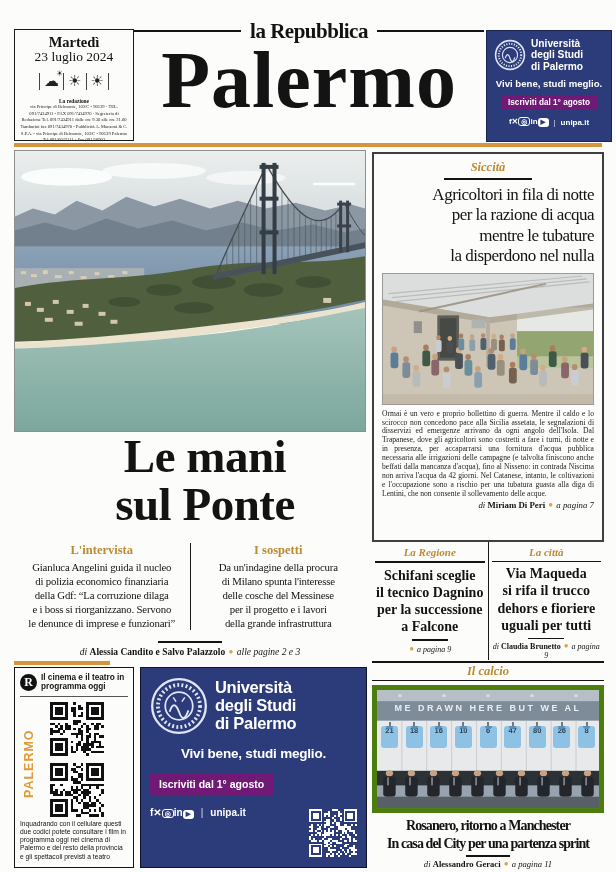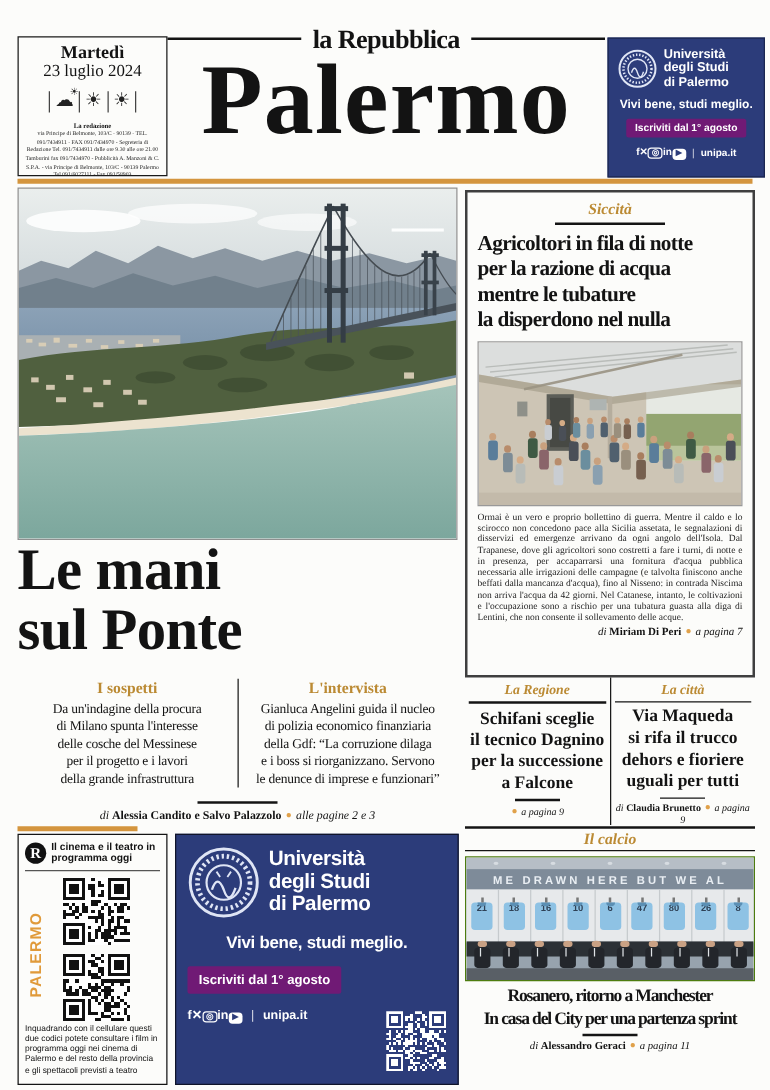--- a/index.html
+++ b/index.html
@@ -43,39 +43,39 @@
   .site{font-weight:bold;}
 
   .goldbar{left:14px;top:143px;width:588px;height:4px;background:#d4953e;}
   .goldbar-sm{left:14px;top:661px;width:96px;height:4px;background:#d4953e;}
 
   
   .photo-main{left:14px;top:150px;width:352px;height:282px;border:1px solid #8f8f8f;overflow:hidden;}
   .photo-main svg,.photo-fill svg{display:block;width:100%;height:100%;}
 
   
-  .lead-hl{left:14px;top:433px;width:352px;text-align:left;font-weight:bold;font-size:47px;
+  .lead-hl{left:29px;top:433px;width:352px;text-align:center;font-weight:bold;font-size:47px;
            line-height:1.02;letter-spacing:-0.5px;white-space:pre-line;}
   .standfirst{left:14px;top:543px;width:352px;display:flex;}
   .sf-col{flex:1;padding:0 7px;text-align:center;}
   .sf-col + .sf-col{border-left:1px solid #1a1a1a;}
   .kicker{color:#bb8a33;font-weight:bold;font-size:12.5px;}
   .sf-text{font-size:10.8px;line-height:1.3;letter-spacing:-0.2px;margin-top:2px;white-space:pre-line;}
   .lead-rule{left:158px;top:641px;width:64px;height:2px;background:#141414;}
   .byline{font-size:9.5px;}
   .by-pre,.by-page{font-style:italic;}
   .by-auth{font-weight:bold;}
   .bullet{color:#e0a14a;font-size:8px;vertical-align:1px;padding:0 1px;}
   .lead-byline{left:14px;top:647px;width:352px;text-align:center;}
 
   
   .box-siccita{left:372px;top:152px;width:232px;height:390px;border:2px solid #3f3f3f;padding:6px 8px;}
   .kicker-it{text-align:center;font-style:italic;font-weight:bold;color:#bb8a33;font-size:12.5px;}
   .short-rule{width:88px;height:2px;background:#141414;margin:3px auto 5px;}
-  .siccita-hl{font-size:17px;font-weight:bold;text-align:left;line-height:1.2;
+  .siccita-hl{font-size:17px;font-weight:normal;text-align:right;line-height:1.2;
               letter-spacing:-0.5px;white-space:pre-line;}
   .photo-fill{width:100%;height:132px;margin-top:6px;border:1px solid #999;overflow:hidden;position:relative;}
   .siccita-body{font-size:7.6px;line-height:1.18;text-align:justify;margin-top:5px;color:#1c1c1c;}
   .siccita-byline{text-align:right;font-size:8.8px;margin-top:1px;}
 
   .row-mid{left:372px;top:542px;width:232px;height:118px;display:flex;}
   .mid-col{flex:1;display:flex;flex-direction:column;align-items:center;padding:4px 3px 0;}
   .mid-col + .mid-col{border-left:1px solid #1a1a1a;}
   .mid-kicker{font-style:italic;font-weight:bold;color:#bb8a33;font-size:11px;}
   .mid-rule{align-self:stretch;height:2px;background:#141414;margin:3px 0 4px;}
@@ -107,21 +107,21 @@
   .adb-tag{font-size:13.5px;font-weight:bold;text-align:center;margin-top:11px;letter-spacing:-0.2px;}
   .adb-btn{margin-top:12px;font-size:10.5px;padding:5px 9px;}
   .box-adb .adb-btn{margin-left:0;}
   .adb-social{justify-content:flex-start;margin-top:12px;font-size:10px;gap:7px;}
   .qr-blue{position:absolute;right:9px;bottom:10px;width:48px;height:48px;}
   .qr-blue svg{display:block;width:100%;height:100%;}
 
   .box-calcio{left:372px;top:661px;width:232px;height:207px;}
   .cal-rule{height:1.5px;background:#141414;}
   .cal-kicker{margin:1px 0;}
-  .photo-city{position:relative;width:100%;height:100px;margin-top:4px;border:1px solid #4d7c0f;overflow:hidden;}
+  .photo-city{position:relative;width:100%;height:128px;margin-top:4px;border:5px solid #4d7c0f;overflow:hidden;}
   .photo-city svg{display:block;width:100%;height:100%;}
   .banner-text{position:absolute;left:0;top:13px;width:100%;text-align:center;color:#e9eef3;
                font-family:"Liberation Sans",sans-serif;font-weight:bold;font-size:9px;
                letter-spacing:2.5px;white-space:nowrap;}
   .jerseys{position:absolute;left:0;top:36px;width:100%;display:flex;justify-content:space-between;
            padding:0 4px;}
   .jersey{position:relative;width:17px;height:22px;background:#8ec2e4;border-radius:3px;
           display:flex;align-items:flex-start;justify-content:center;}
   .jersey::before{content:"";position:absolute;top:0;left:5px;width:7px;height:3px;background:#5b8fb4;
                   border-radius:0 0 3px 3px;}
@@ -285,34 +285,34 @@
         <rect x="324" y="52" width="14" height="3" fill="#39424a"></rect>
         <rect x="324" y="74" width="14" height="3" fill="#39424a"></rect>
       </g>
     </svg>
   </div>
 
   <div class="abs lead-hl">Le mani
 sul Ponte</div>
   <div class="abs standfirst">
     <div class="sf-col">
+      <div class="kicker">L'intervista</div>
+      <div class="sf-text">Gianluca Angelini guida il nucleo
+di polizia economico finanziaria
+della Gdf: “La corruzione dilaga
+e i boss si riorganizzano. Servono
+le denunce di imprese e funzionari”</div>
+    </div>
+    <div class="sf-col">
       <div class="kicker">I sospetti</div>
       <div class="sf-text">Da un'indagine della procura
 di Milano spunta l'interesse
 delle cosche del Messinese
 per il progetto e i lavori
 della grande infrastruttura</div>
-    </div>
-    <div class="sf-col">
-      <div class="kicker">L'intervista</div>
-      <div class="sf-text">Gianluca Angelini guida il nucleo
-di polizia economico finanziaria
-della Gdf: “La corruzione dilaga
-e i boss si riorganizzano. Servono
-le denunce di imprese e funzionari”</div>
     </div>
   </div>
   <div class="abs lead-rule"></div>
   <div class="abs lead-byline byline">
     <span class="by-pre">di</span>
     <span class="by-auth">Alessia Candito e Salvo Palazzolo</span>
     <span class="bullet">●</span>
     <span class="by-page">alle pagine 2 e 3</span>
   </div>
 

